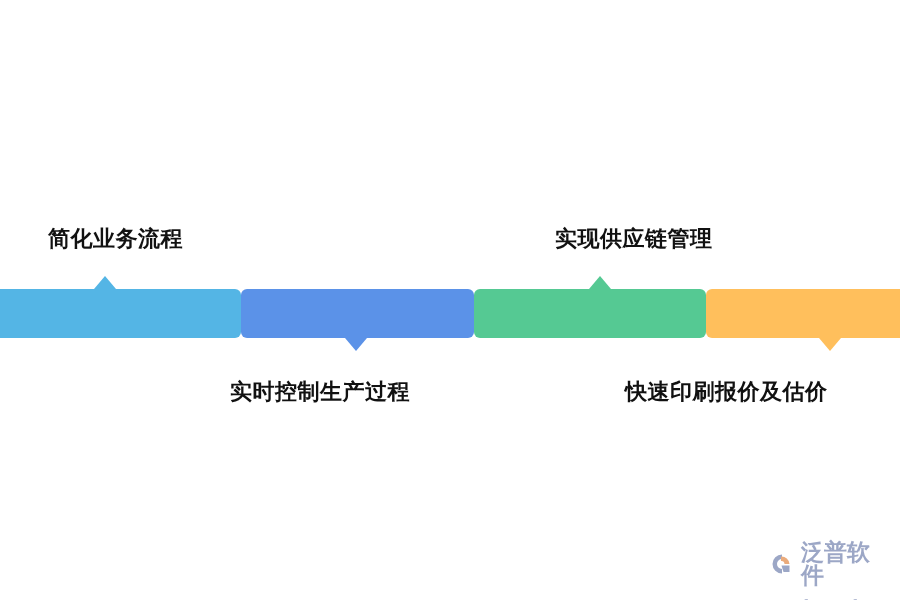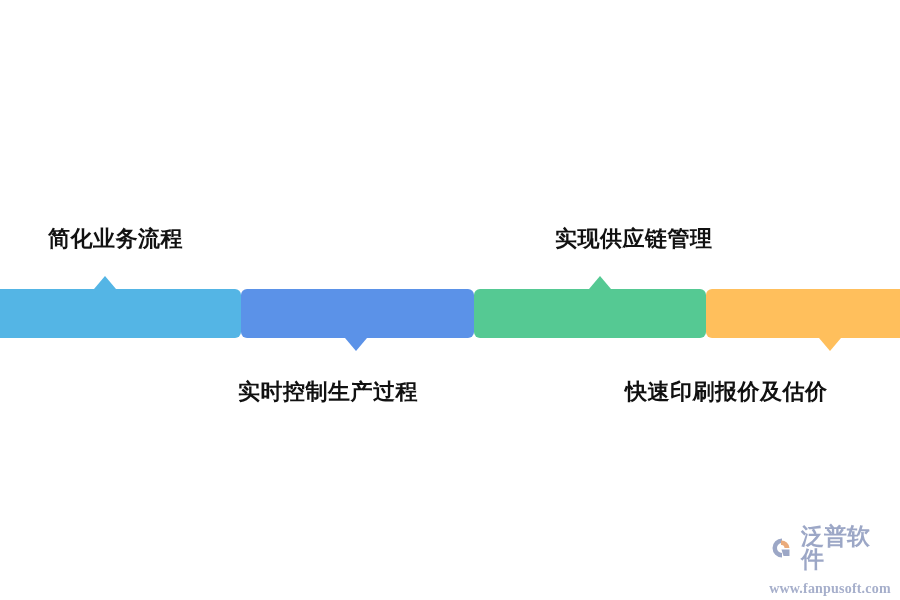--- a/index.html
+++ b/index.html
@@ -55,28 +55,28 @@
   .label {
     position: absolute;
     font-size: 22px;
     font-weight: bold;
     color: #111111;
     white-space: nowrap;
     letter-spacing: 0.5px;
   }
   .label-top-1    { left: 48px;  top: 224px; }
   .label-top-2    { left: 511px; top: 224px; margin-left: 44px; }
-  .label-bottom-1 { left: 238px; top: 377px; }
+  .label-bottom-1 { left: 230px; top: 377px; }
   .label-bottom-2 { left: 604px; top: 377px; }
 
   
   .watermark {
     position: absolute;
     left: 768px;
-    top: 532px;
+    top: 548px;
     width: 124px;
     height: 52px;
     opacity: 0.88;
   }
   .wm-row {
     display: flex;
     align-items: center;
     gap: 5px;
     height: 32px;
   }

